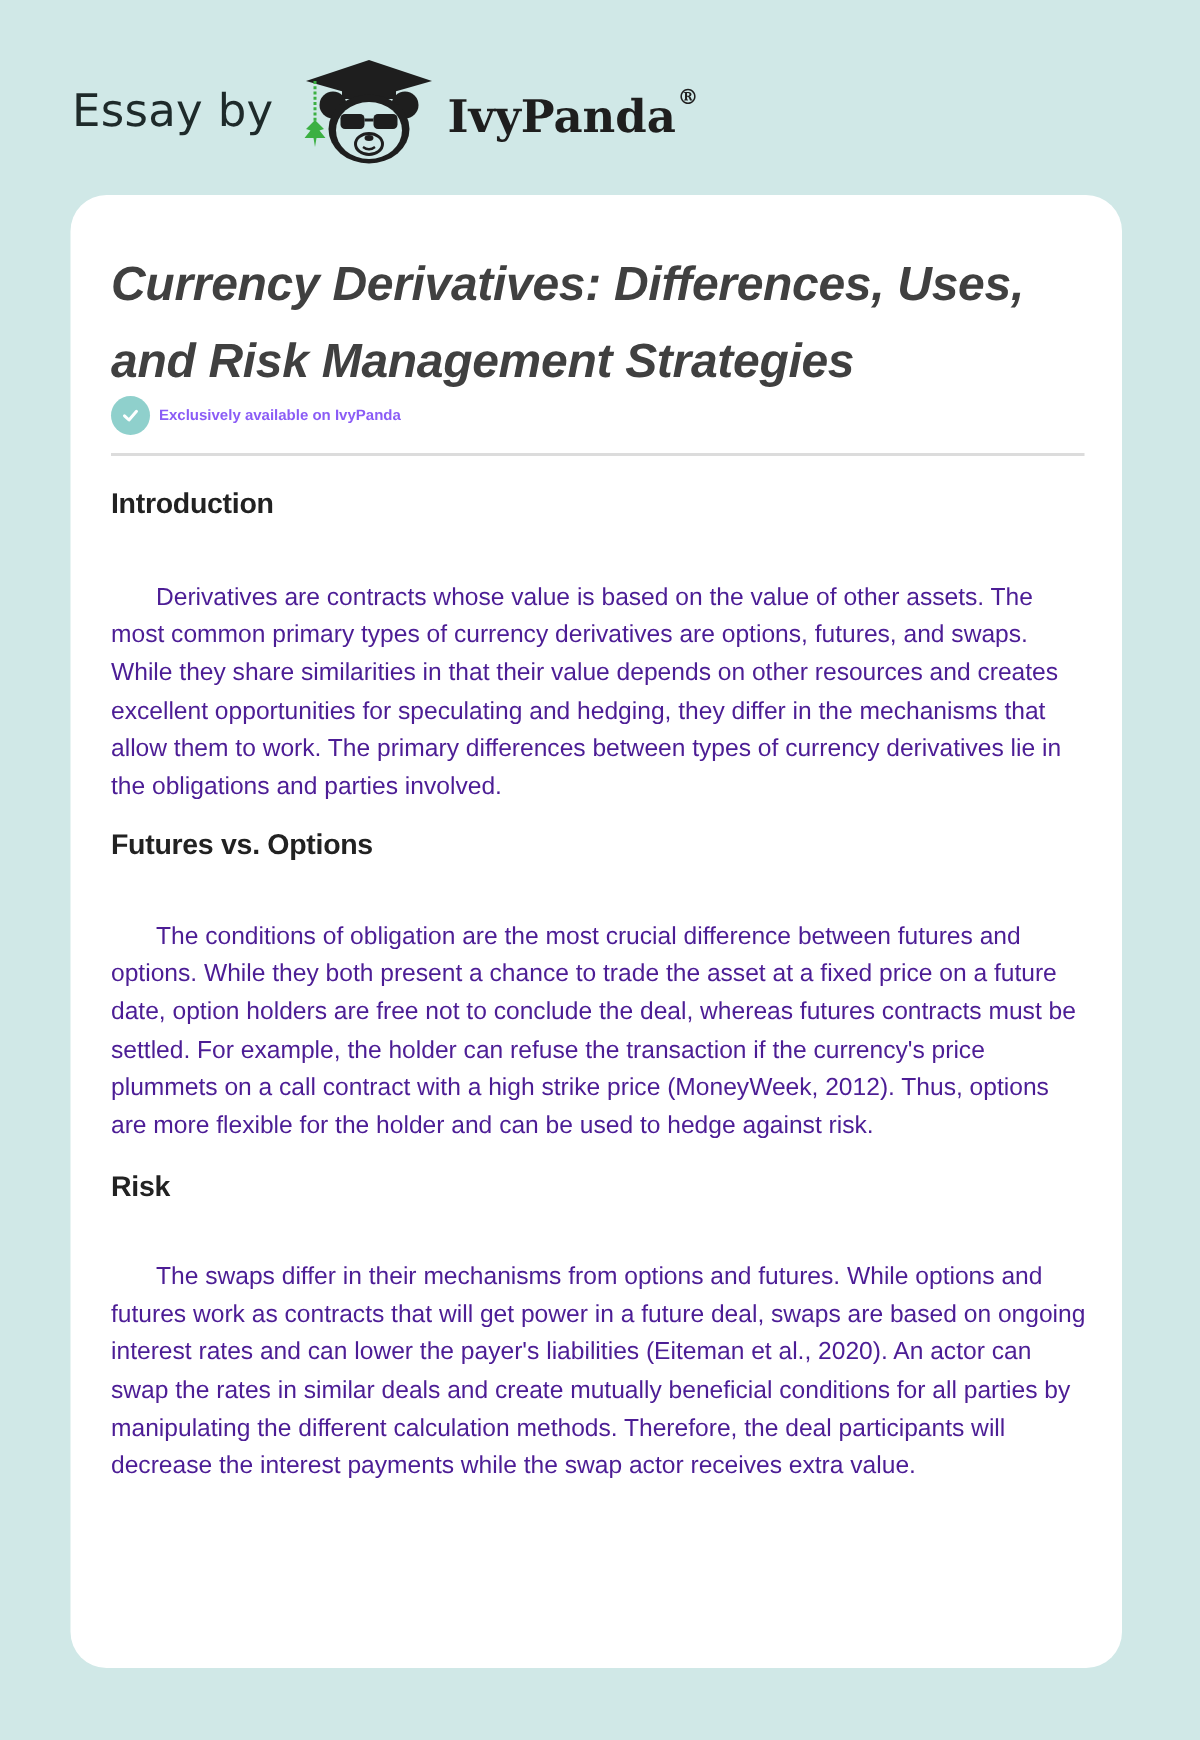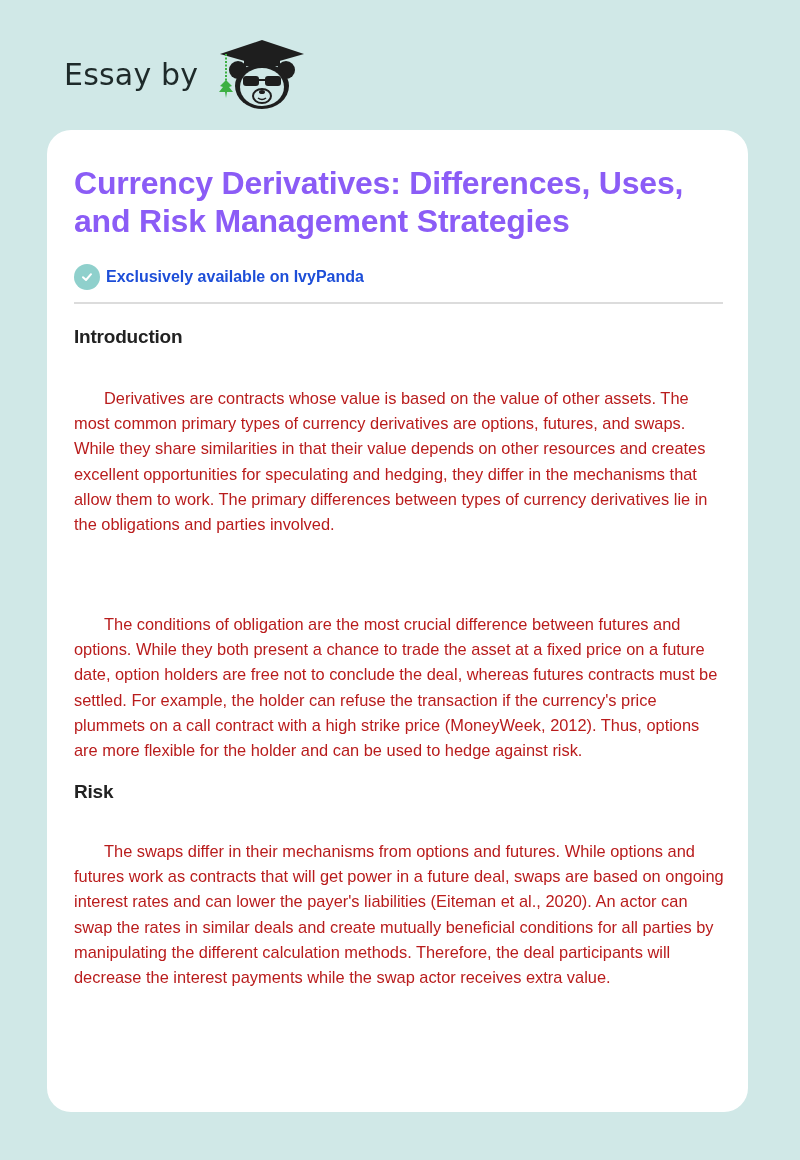--- a/index.html
+++ b/index.html
@@ -11,21 +11,21 @@
       color: #222;
       overflow: hidden;
     }
     .header {
       position: absolute;
       left: 0; top: 0;
       width: 800px; height: 130px;
     }
     .brand {
       position: absolute;
-      left: 64px; top: 36px;
+      left: 48px; top: 36px;
       display: flex;
       align-items: center;
     }
     .essay-by {
       font-family: "DejaVu Sans", sans-serif;
       font-size: 30px;
       color: #1e2a2a;
       letter-spacing: 0.2px;
       margin-right: 18px;
       margin-top: 2px;
@@ -55,41 +55,42 @@
       width: 701px; height: 982px;
       background: #ffffff;
       border-radius: 24px;
     }
     .title {
       position: absolute;
       left: 27px; top: 34px;
       width: 660px;
       font-size: 32px;
       font-weight: bold;
-      line-height: 38px;
-      color: #8b5cf6;
+      line-height: 51px;
+      color: #404040;
       letter-spacing: -0.2px;
+      font-style: italic;
     }
     .badge {
       position: absolute;
       left: 27px; top: 134px;
       display: flex;
       align-items: center;
     }
     .badge-icon {
       width: 26px; height: 26px;
       border-radius: 50%;
       background: #8fd0cc;
       display: flex; align-items: center; justify-content: center;
       margin-right: 6px;
     }
     .badge-text {
-      font-size: 16px;
+      font-size: 10px;
       font-weight: bold;
-      color: #1d4ed8;
+      color: #8b5cf6;
     }
     .divider {
       position: absolute;
       left: 27px; top: 172px;
       width: 649px; height: 2px;
       background: #dcdcdc;
     }
     h2 {
       position: absolute;
       left: 27px;
@@ -97,21 +98,21 @@
       font-weight: bold;
       color: #222;
       letter-spacing: -0.2px;
     }
     .para {
       position: absolute;
       left: 27px;
       width: 652px;
       font-size: 16.4px;
       line-height: 25.2px;
-      color: #b91c1c;
+      color: #4c1d95;
       text-indent: 30px;
     }
   </style>
 </head>
 <body>
 
 <div class="header">
   <div class="brand">
     <span class="essay-by">Essay by</span>
     <span class="logo-mark">
@@ -132,37 +133,39 @@
 
         <rect x="27" y="40" width="16" height="10" rx="3" fill="#1e1e1e"></rect>
         <rect x="49" y="40" width="16" height="10" rx="3" fill="#1e1e1e"></rect>
         <line x1="43" y1="44" x2="49" y2="44" stroke="#1e1e1e" stroke-width="2"></line>
 
         <ellipse cx="46" cy="60" rx="9" ry="7" fill="none" stroke="#1e1e1e" stroke-width="2"></ellipse>
         <ellipse cx="46" cy="56" rx="3" ry="2" fill="#1e1e1e"></ellipse>
         <path d="M42 62 Q46 65 50 62" stroke="#1e1e1e" stroke-width="1.5" fill="none"></path>
       </svg>
     </span>
+    <span class="logo-word"><span>IvyPanda</span><span class="logo-reg">®</span></span>
   </div>
 </div>
 
 <div class="card">
   <h1 class="title">Currency Derivatives: Differences, Uses, and Risk Management Strategies</h1>
 
   <div class="badge">
     <span class="badge-icon">
       <svg width="14" height="14" viewBox="0 0 14 14">
         <path d="M3 7.2 L6 10 L11 4.2" stroke="#ffffff" stroke-width="2" fill="none" stroke-linecap="round" stroke-linejoin="round"></path>
       </svg>
     </span>
     <span class="badge-text">Exclusively available on IvyPanda</span>
   </div>
 
   <div class="divider"></div>
 
   <h2 style="top:196px;">Introduction</h2>
   <p class="para" style="top:256px;">Derivatives are contracts whose value is based on the value of other assets. The most common primary types of currency derivatives are options, futures, and swaps. While they share similarities in that their value depends on other resources and creates excellent opportunities for speculating and hedging, they differ in the mechanisms that allow them to work. The primary differences between types of currency derivatives lie in the obligations and parties involved.</p>
 
+  <h2 style="top:423px;">Futures vs. Options</h2>
   <p class="para" style="top:482px;">The conditions of obligation are the most crucial difference between futures and options. While they both present a chance to trade the asset at a fixed price on a future date, option holders are free not to conclude the deal, whereas futures contracts must be settled. For example, the holder can refuse the transaction if the currency's price plummets on a call contract with a high strike price (MoneyWeek, 2012). Thus, options are more flexible for the holder and can be used to hedge against risk.</p>
 
   <h2 style="top:651px;">Risk</h2>
   <p class="para" style="top:709px;">The swaps differ in their mechanisms from options and futures. While options and futures work as contracts that will get power in a future deal, swaps are based on ongoing interest rates and can lower the payer's liabilities (Eiteman et al., 2020). An actor can swap the rates in similar deals and create mutually beneficial conditions for all parties by manipulating the different calculation methods. Therefore, the deal participants will decrease the interest payments while the swap actor receives extra value.</p>
 </div>
 
 </body></html>

